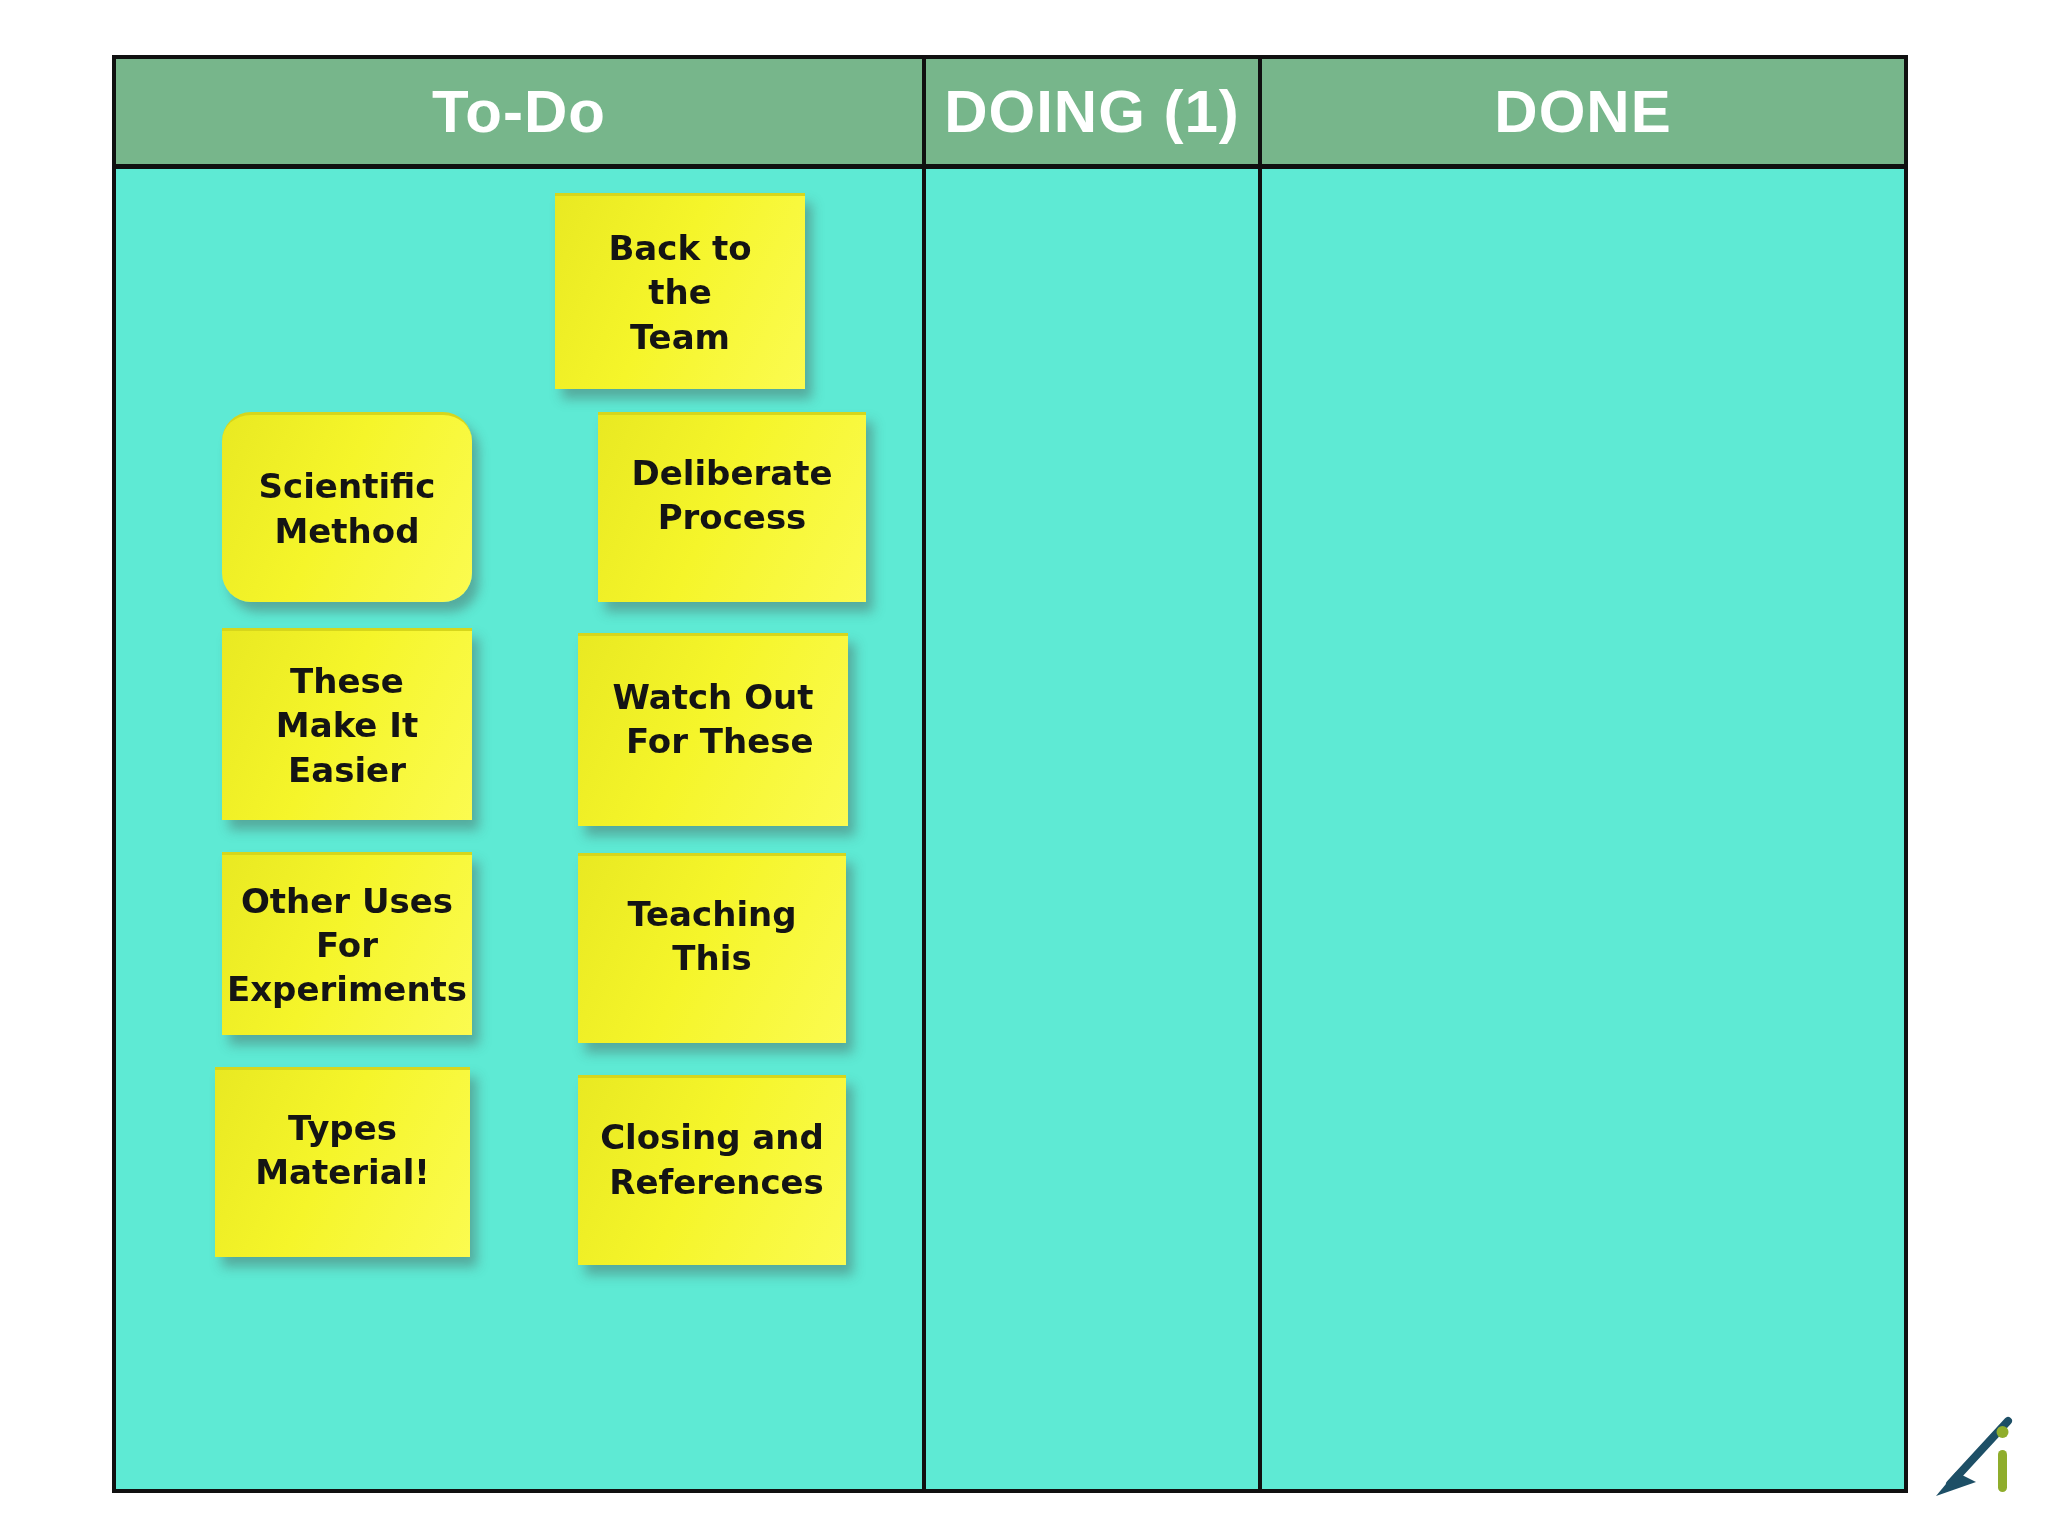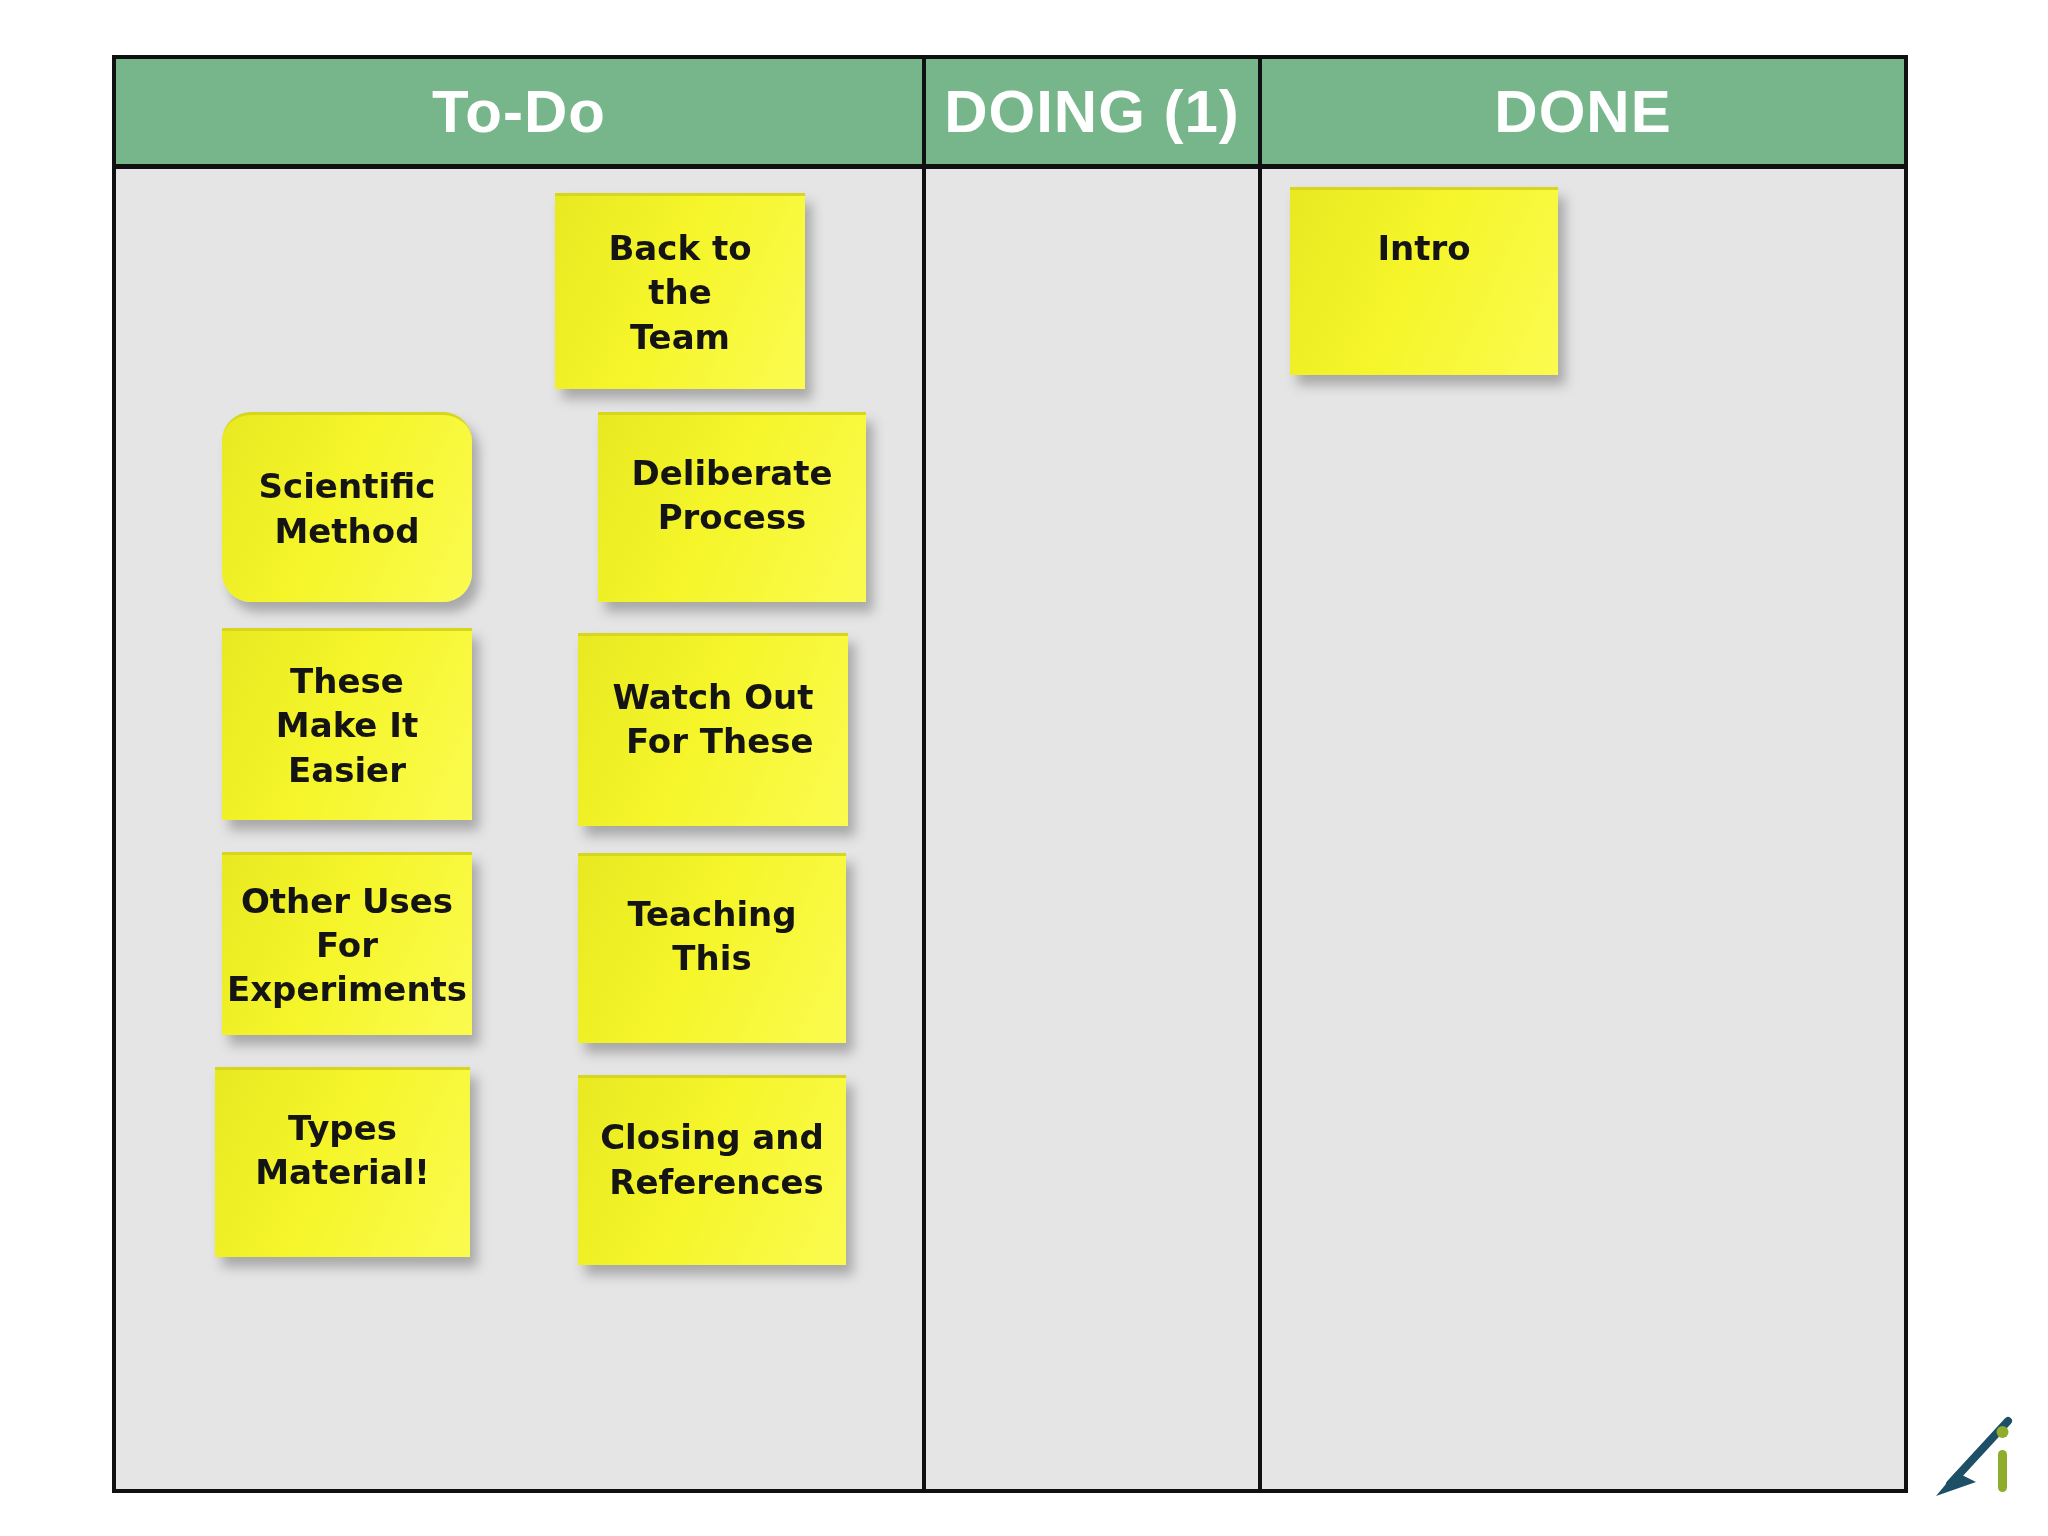--- a/index.html
+++ b/index.html
@@ -18,21 +18,21 @@
     background: #ffffff;
   }
   
   .board-table {
     position: absolute;
     left: 112px;
     top: 55px;
     width: 1788px;
     height: 1430px;
     border: 4px solid #101010;
-    background: #e5e5e5;
+    background: #5eead4;
   }
   .header-row {
     display: flex;
     height: 105px;
     border-bottom: 5px solid #101010;
   }
   .col-head {
     background: #77b68b;
     color: #ffffff;
     display: flex;
@@ -141,21 +141,20 @@
 For
 Experiments</div>
     <div class="note n8 v-top">Teaching
 This</div>
     <div class="note n9 v-top">Types
 Material!</div>
     <div class="note n10 bias-up">Closing and
 References</div>
 
 
-    <div class="note n12 v-top">Intro</div>
 
   </div>
 
   <svg class="logo" viewBox="0 0 104 94" aria-hidden="true">
     <g>
       <path d="M80 7 L22 70" stroke="#1d4f66" stroke-width="8" stroke-linecap="round" fill="none"></path>
       <polygon points="8,82 48,68 28,58" fill="#1d4f66"></polygon>
     </g>
     <g>
       <rect x="70" y="36" width="9" height="42" rx="4.5" fill="#8fad2c"></rect>

